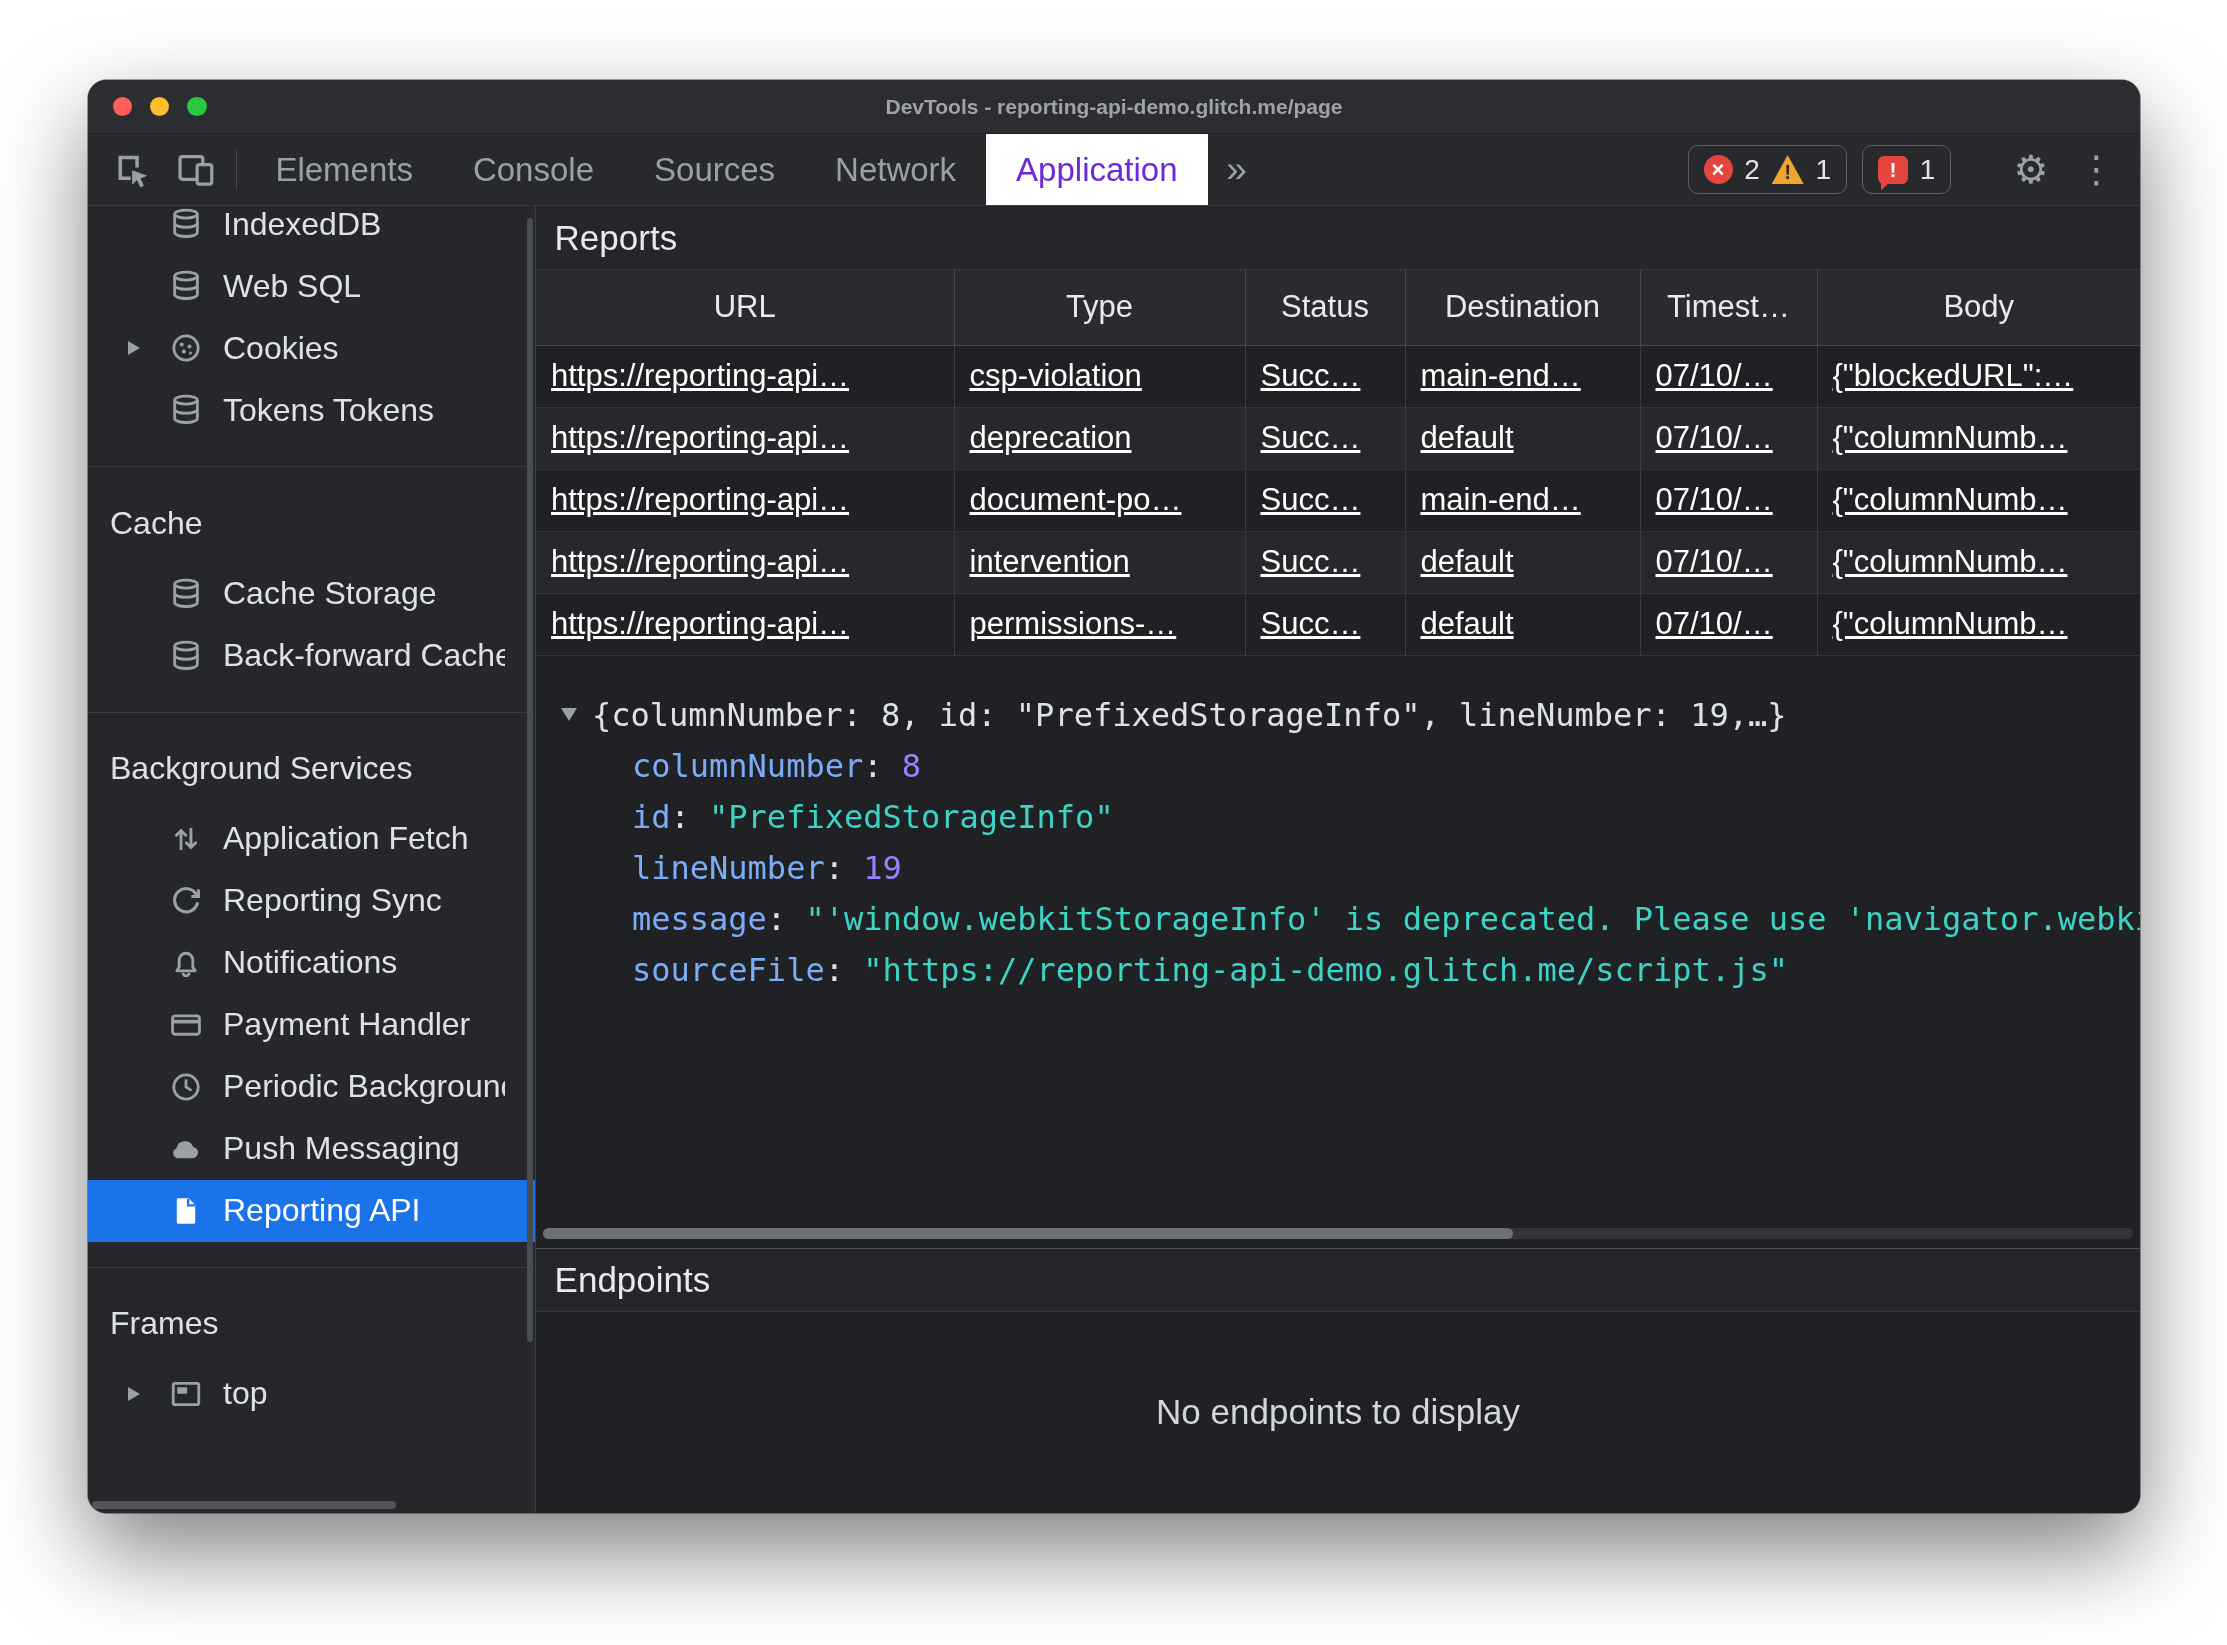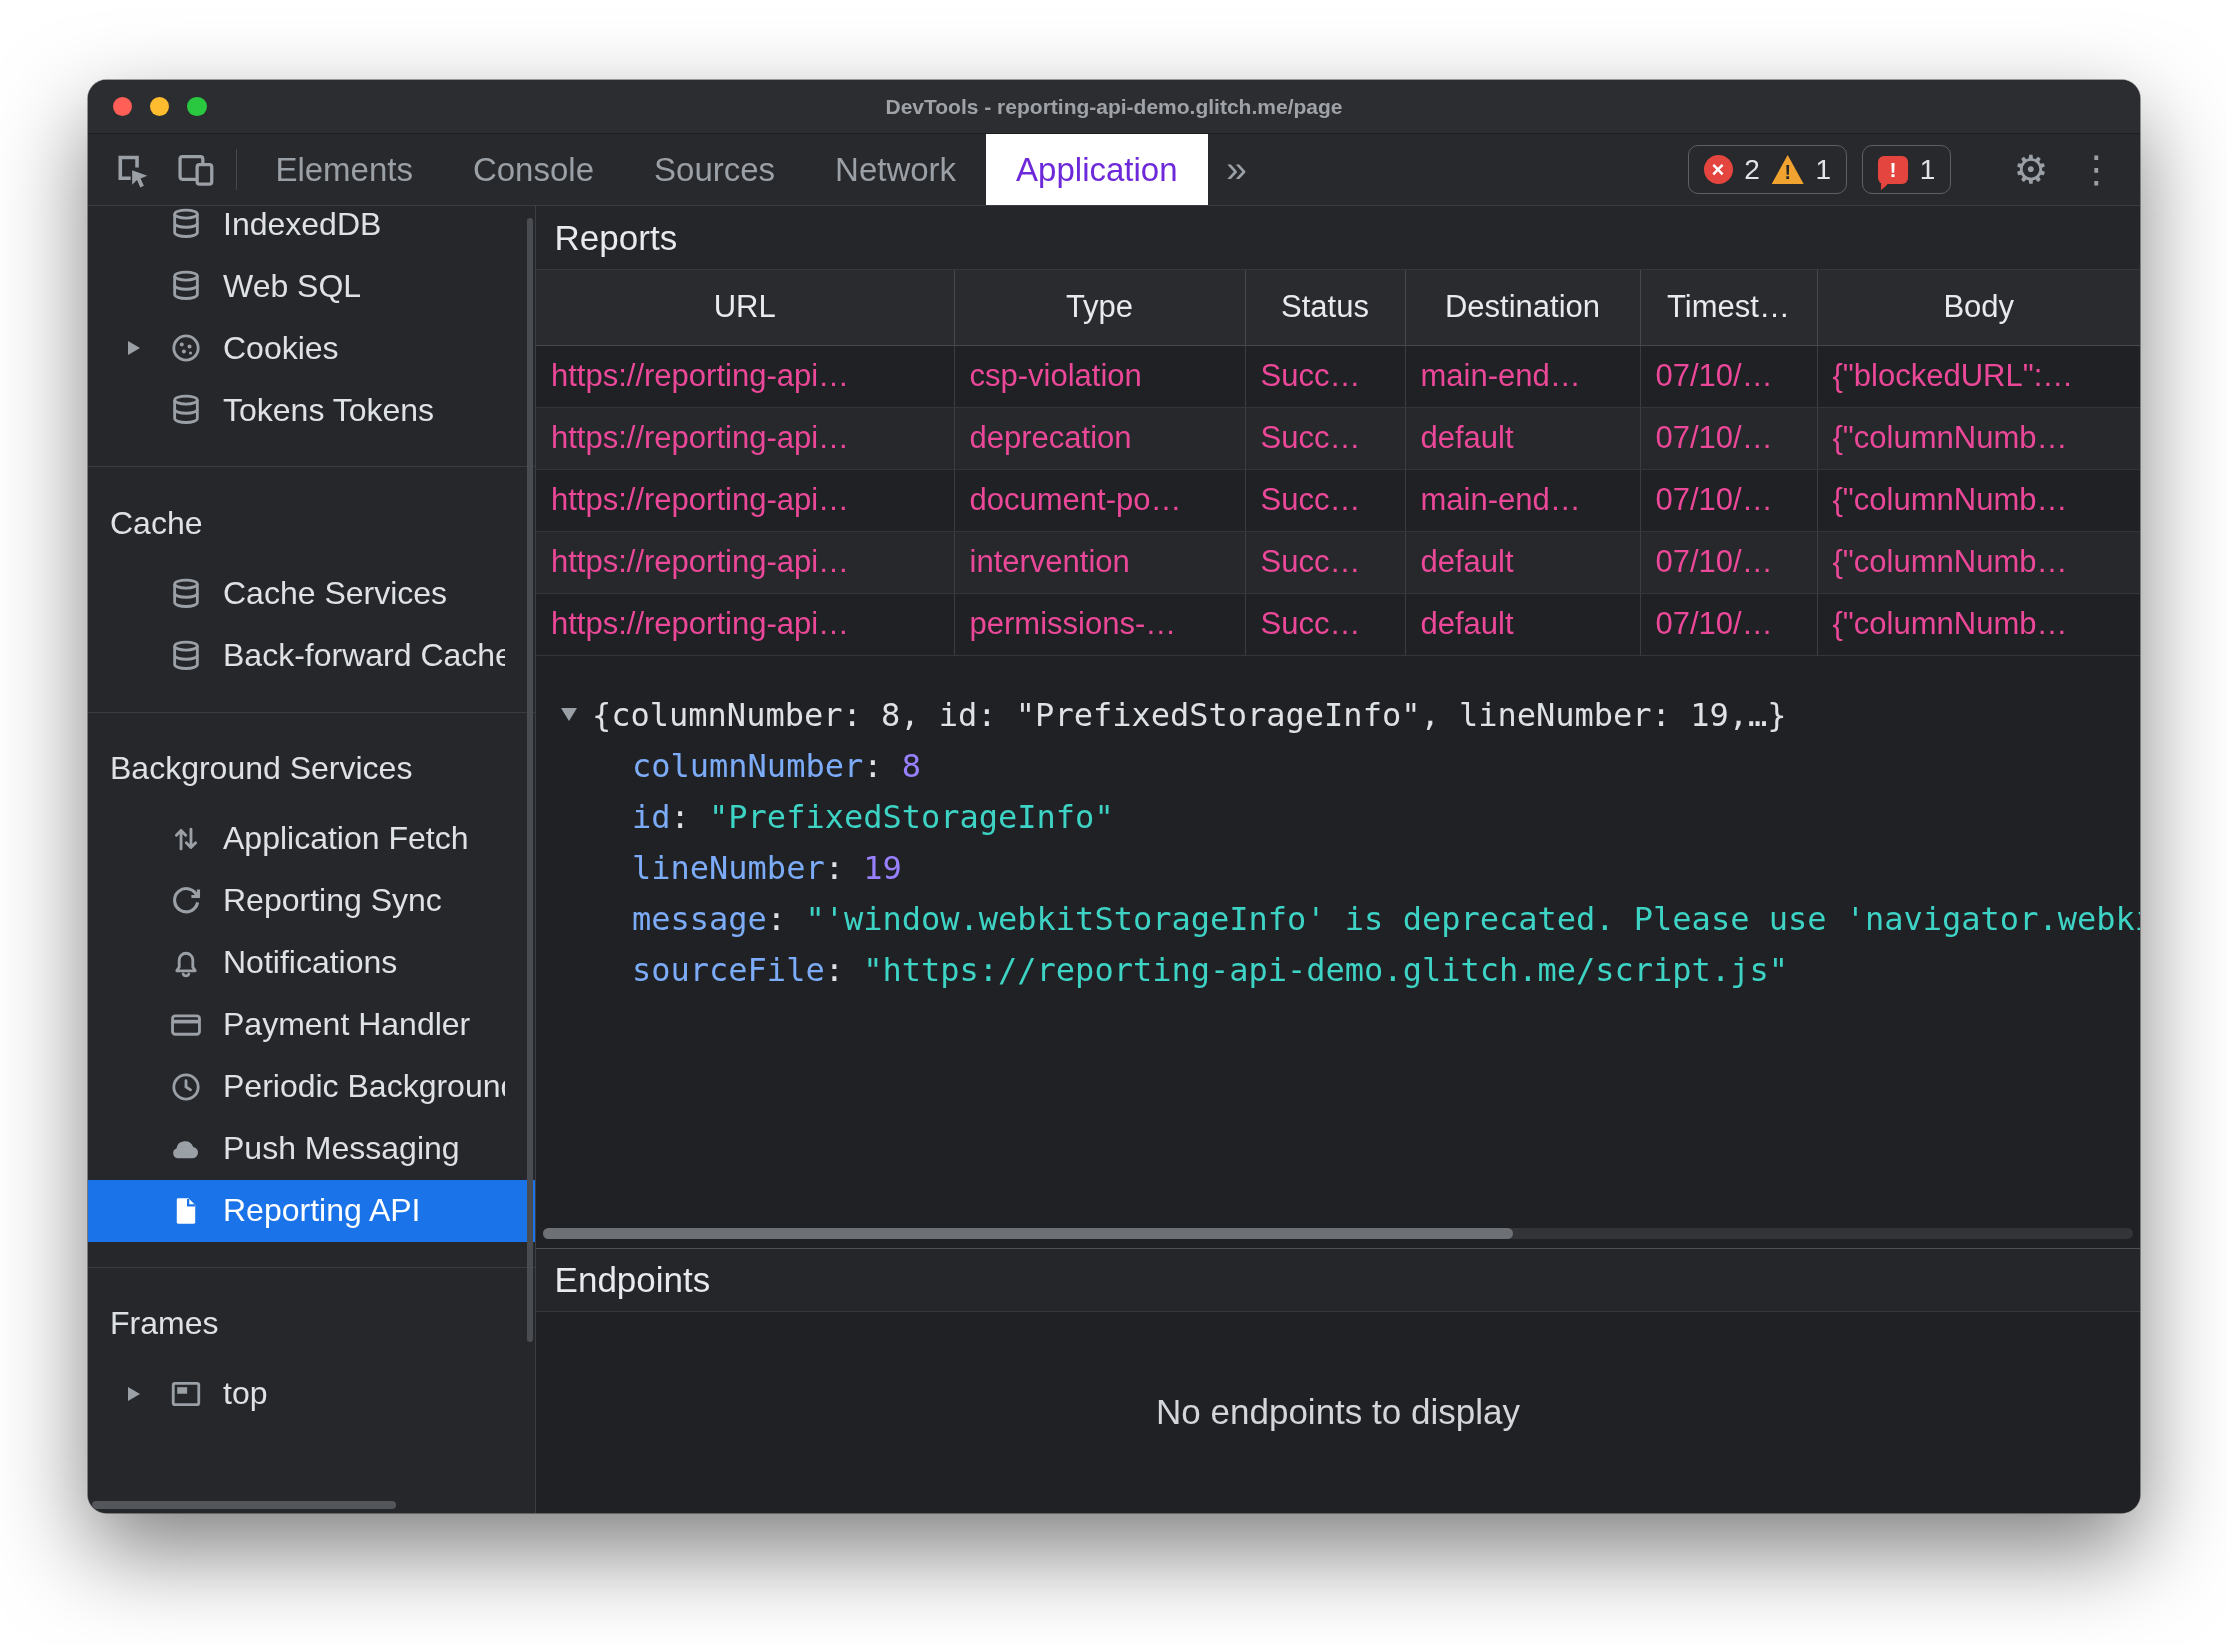--- a/index.html
+++ b/index.html
@@ -73,22 +73,22 @@
   .main { flex: 1; display: flex; flex-direction: column; min-width: 0; background: #202124; }
   .pane-title { height: 64px; flex: none; display: flex; align-items: center; padding: 0 18.6px;
     font-size: 35px; color: #e8eaed; background: #25262a; border-bottom: 0.8px solid #36383c; }
   .endpoints-bar { border-top: 1.7px solid #4c4f54; }
 
   table { width: 100%; border-collapse: collapse; table-layout: fixed; font-size: 31px; }
   th { height: 75px; background: #2a2b2f; color: #e8eaed; font-weight: 400; text-align: center; padding: 0 15px;
     border-right: 0.8px solid #45484c; border-bottom: 0.8px solid #45484c; overflow: hidden; white-space: nowrap; cursor: pointer; }
   th:first-child { text-align: center; }
   th:last-child { border-right: none; }
-  td { height: 62px; color: #ec4899; padding: 0 15px; border-right: 0.8px solid #3a3d41;
-    border-bottom: 0.8px solid #33353a; overflow: hidden; white-space: nowrap; }
+  td { height: 62px; color: #ffffff; padding: 0 15px; border-right: 0.8px solid #3a3d41;
+    border-bottom: 0.8px solid #33353a; overflow: hidden; white-space: nowrap; text-decoration: underline; }
   td:last-child { border-right: none; }
   tr.odd td { background: #202124; }
   tr.even td { background: #27282c; }
 
   .detail { height: 592px; flex: none; position: relative; overflow: hidden;
     font-family: "DejaVu Sans Mono", monospace; font-size: 32px; color: #dfe2e5; padding: 34px 0 0 25px; }
   .dline { line-height: 51px; white-space: pre; }
   .prop { padding-left: 71px; }
   .tri { display: inline-block; vertical-align: 5px; width: 0; height: 0;
     border-top: 13.5px solid #9aa0a6; border-left: 8.4px solid transparent; border-right: 8.4px solid transparent; margin-right: 15px; }
@@ -240,21 +240,21 @@
               </svg>
             <span class="lbl">Tokens Tokens</span>
           </div>
 
           <div class="side-div"></div>
           <div class="side-header">Cache</div>
           <div class="side-row">
             <svg class="sicon" viewBox="0 0 40 40" width="34" height="34">
                 <use href="#i-db"></use>
               </svg>
-            <span class="lbl">Cache Services</span>
+            <span class="lbl">Cache Storage</span>
           </div>
           <div class="side-row">
             <svg class="sicon" viewBox="0 0 40 40" width="34" height="34">
                 <use href="#i-db"></use>
               </svg>
             <span class="lbl">Back-forward Cache</span>
           </div>
 
           <div class="side-div"></div>
           <div class="side-header">Background Services</div>

